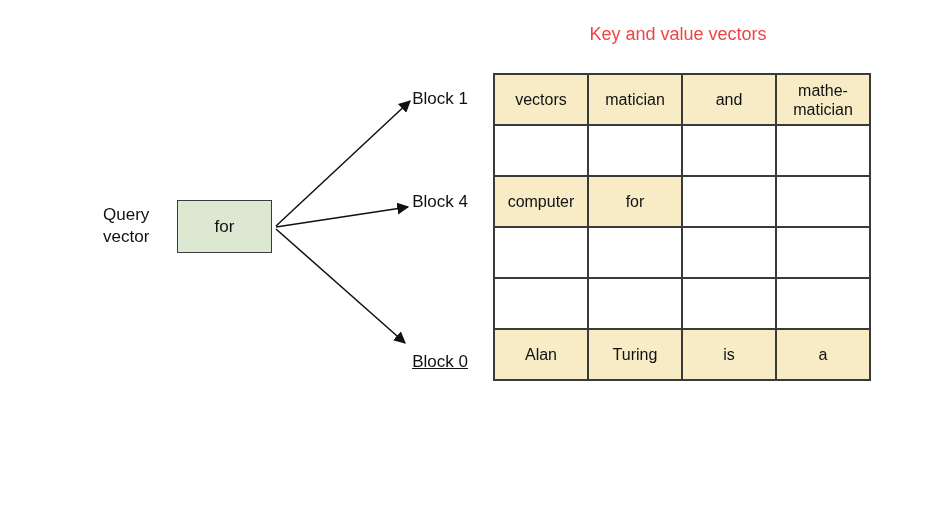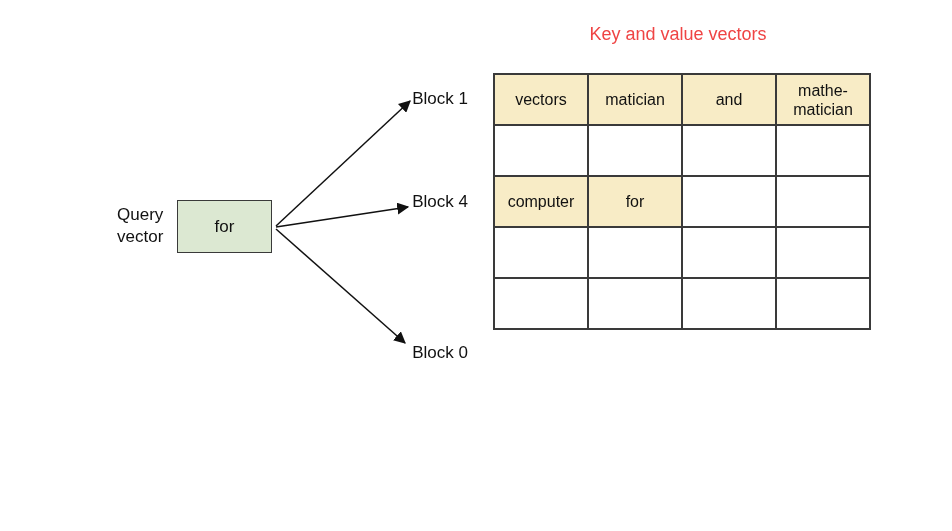--- a/index.html
+++ b/index.html
@@ -55,30 +55,29 @@
     position: absolute;
     left: 395px;
     width: 90px;
     text-align: center;
     font-size: 17px;
     line-height: 20px;
     white-space: nowrap;
   }
   .block-label.b1 { top: 89px; }
   .block-label.b2 { top: 192px; }
-  .block-label.b0 { top: 343px; }
+  .block-label.b0 { top: 352px; text-decoration: underline; }
   
   .query-label {
     position: absolute;
     left: 103px;
     top: 204px;
     font-size: 17px;
     line-height: 22px;
     white-space: pre-line;
-    margin-left: 14px;
   }
   .query-box {
     position: absolute;
     left: 177px;
     top: 200px;
     width: 95px;
     height: 53px;
     background: #dce8d2;
     border: 1.5px solid #3a3a3a;
     box-sizing: border-box;
@@ -140,20 +139,26 @@
           <td></td>
           <td></td>
           <td></td>
         </tr>
         <tr>
           <td></td>
           <td></td>
           <td></td>
           <td></td>
         </tr>
+        <tr>
+          <td class="hl">Alan</td>
+          <td class="hl">Turing</td>
+          <td class="hl">is</td>
+          <td class="hl">a</td>
+        </tr>
       </tbody>
   </table>
 
   <svg class="arrow-layer" viewBox="0 0 952 531" xmlns="http://www.w3.org/2000/svg">
     <defs>
       <marker id="ah" viewBox="0 0 10 10" refX="9" refY="5" markerWidth="8" markerHeight="8" orient="auto-start-reverse">
         <path d="M0,0 L10,5 L0,10 z" fill="#111111"></path>
       </marker>
     </defs>
     <line x1="276" y1="226" x2="410" y2="101" stroke="#111111" stroke-width="1.5" marker-end="url(#ah)"></line>

